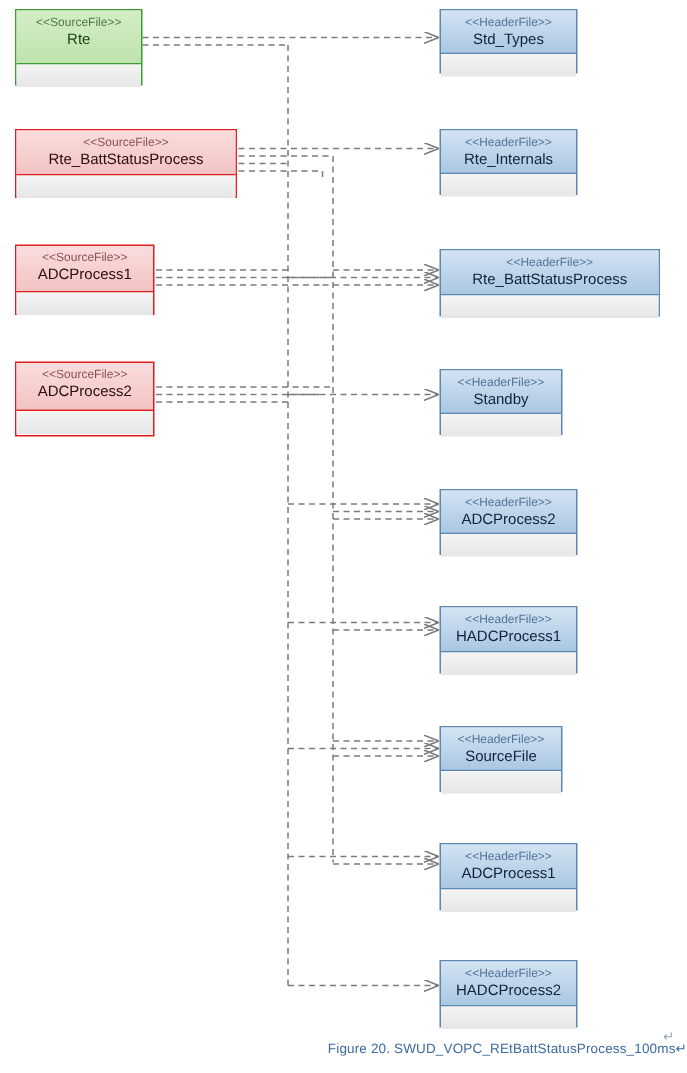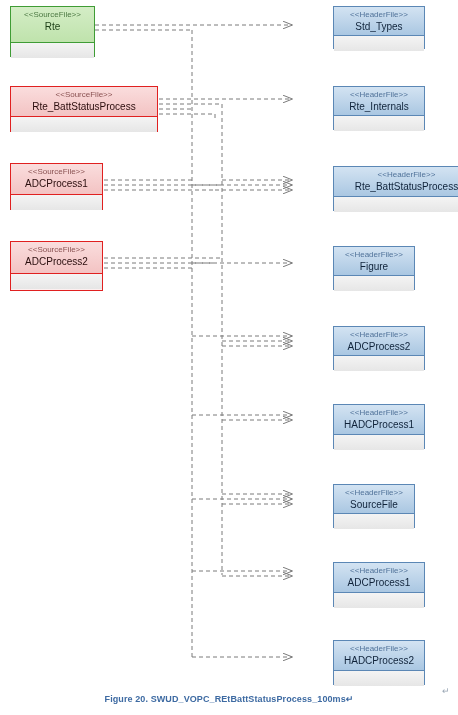--- a/index.html
+++ b/index.html
@@ -90,41 +90,40 @@
   .node.src-red .stereo { color: #8a5252; }
   .node.src-red .nm { color: #2a0d0d; }
   .node.src-red .body {
     background: linear-gradient(to bottom, #f4f4f4 0%, #e6e6e6 100%);
   }
 
   
   .node.hdr-blue {
     border-color: #5b87b5;
     background: #f2f6fa;
-    margin-left: 40px;
   }
   .node.hdr-blue .hdr {
     background: linear-gradient(to bottom, #d3e3f2 0%, #aac7e2 100%);
     border-bottom-color: #5b87b5;
   }
   .node.hdr-blue .stereo { color: #51739a; }
   .node.hdr-blue .nm { color: #10233a; }
   .node.hdr-blue .body {
     background: linear-gradient(to bottom, #f4f4f4 0%, #e6e6e6 100%);
   }
 
   
   #caption {
     position: absolute;
     left: 0;
     top: 694px;
     width: 458px;
-    text-align: center;
+    text-align: right;
     font-size: 9px;
-    font-weight: bold;
+    font-weight: normal;
     color: #3d6aa2;
     letter-spacing: 0.1px;
     white-space: nowrap;
     z-index: 4;
   }
   #pilcrow-right {
     position: absolute;
     left: 442px;
     top: 686px;
     font-size: 9px;
@@ -269,21 +268,21 @@
     <div class="hdr" style="height:30px;">
       <span class="stereo">&lt;&lt;HeaderFile&gt;&gt;</span>
       <span class="nm">Rte_BattStatusProcess</span>
     </div>
     <div class="body"></div>
   </div>
 
   <div class="node hdr-blue" style="left:293px; top:246px; width:82px; height:44px;">
     <div class="hdr" style="height:29px;">
       <span class="stereo">&lt;&lt;HeaderFile&gt;&gt;</span>
-      <span class="nm">Figure</span>
+      <span class="nm">Standby</span>
     </div>
     <div class="body"></div>
   </div>
 
   <div class="node hdr-blue" style="left:293px; top:326px; width:92px; height:44px;">
     <div class="hdr" style="height:29px;">
       <span class="stereo">&lt;&lt;HeaderFile&gt;&gt;</span>
       <span class="nm">ADCProcess2</span>
     </div>
     <div class="body"></div>

